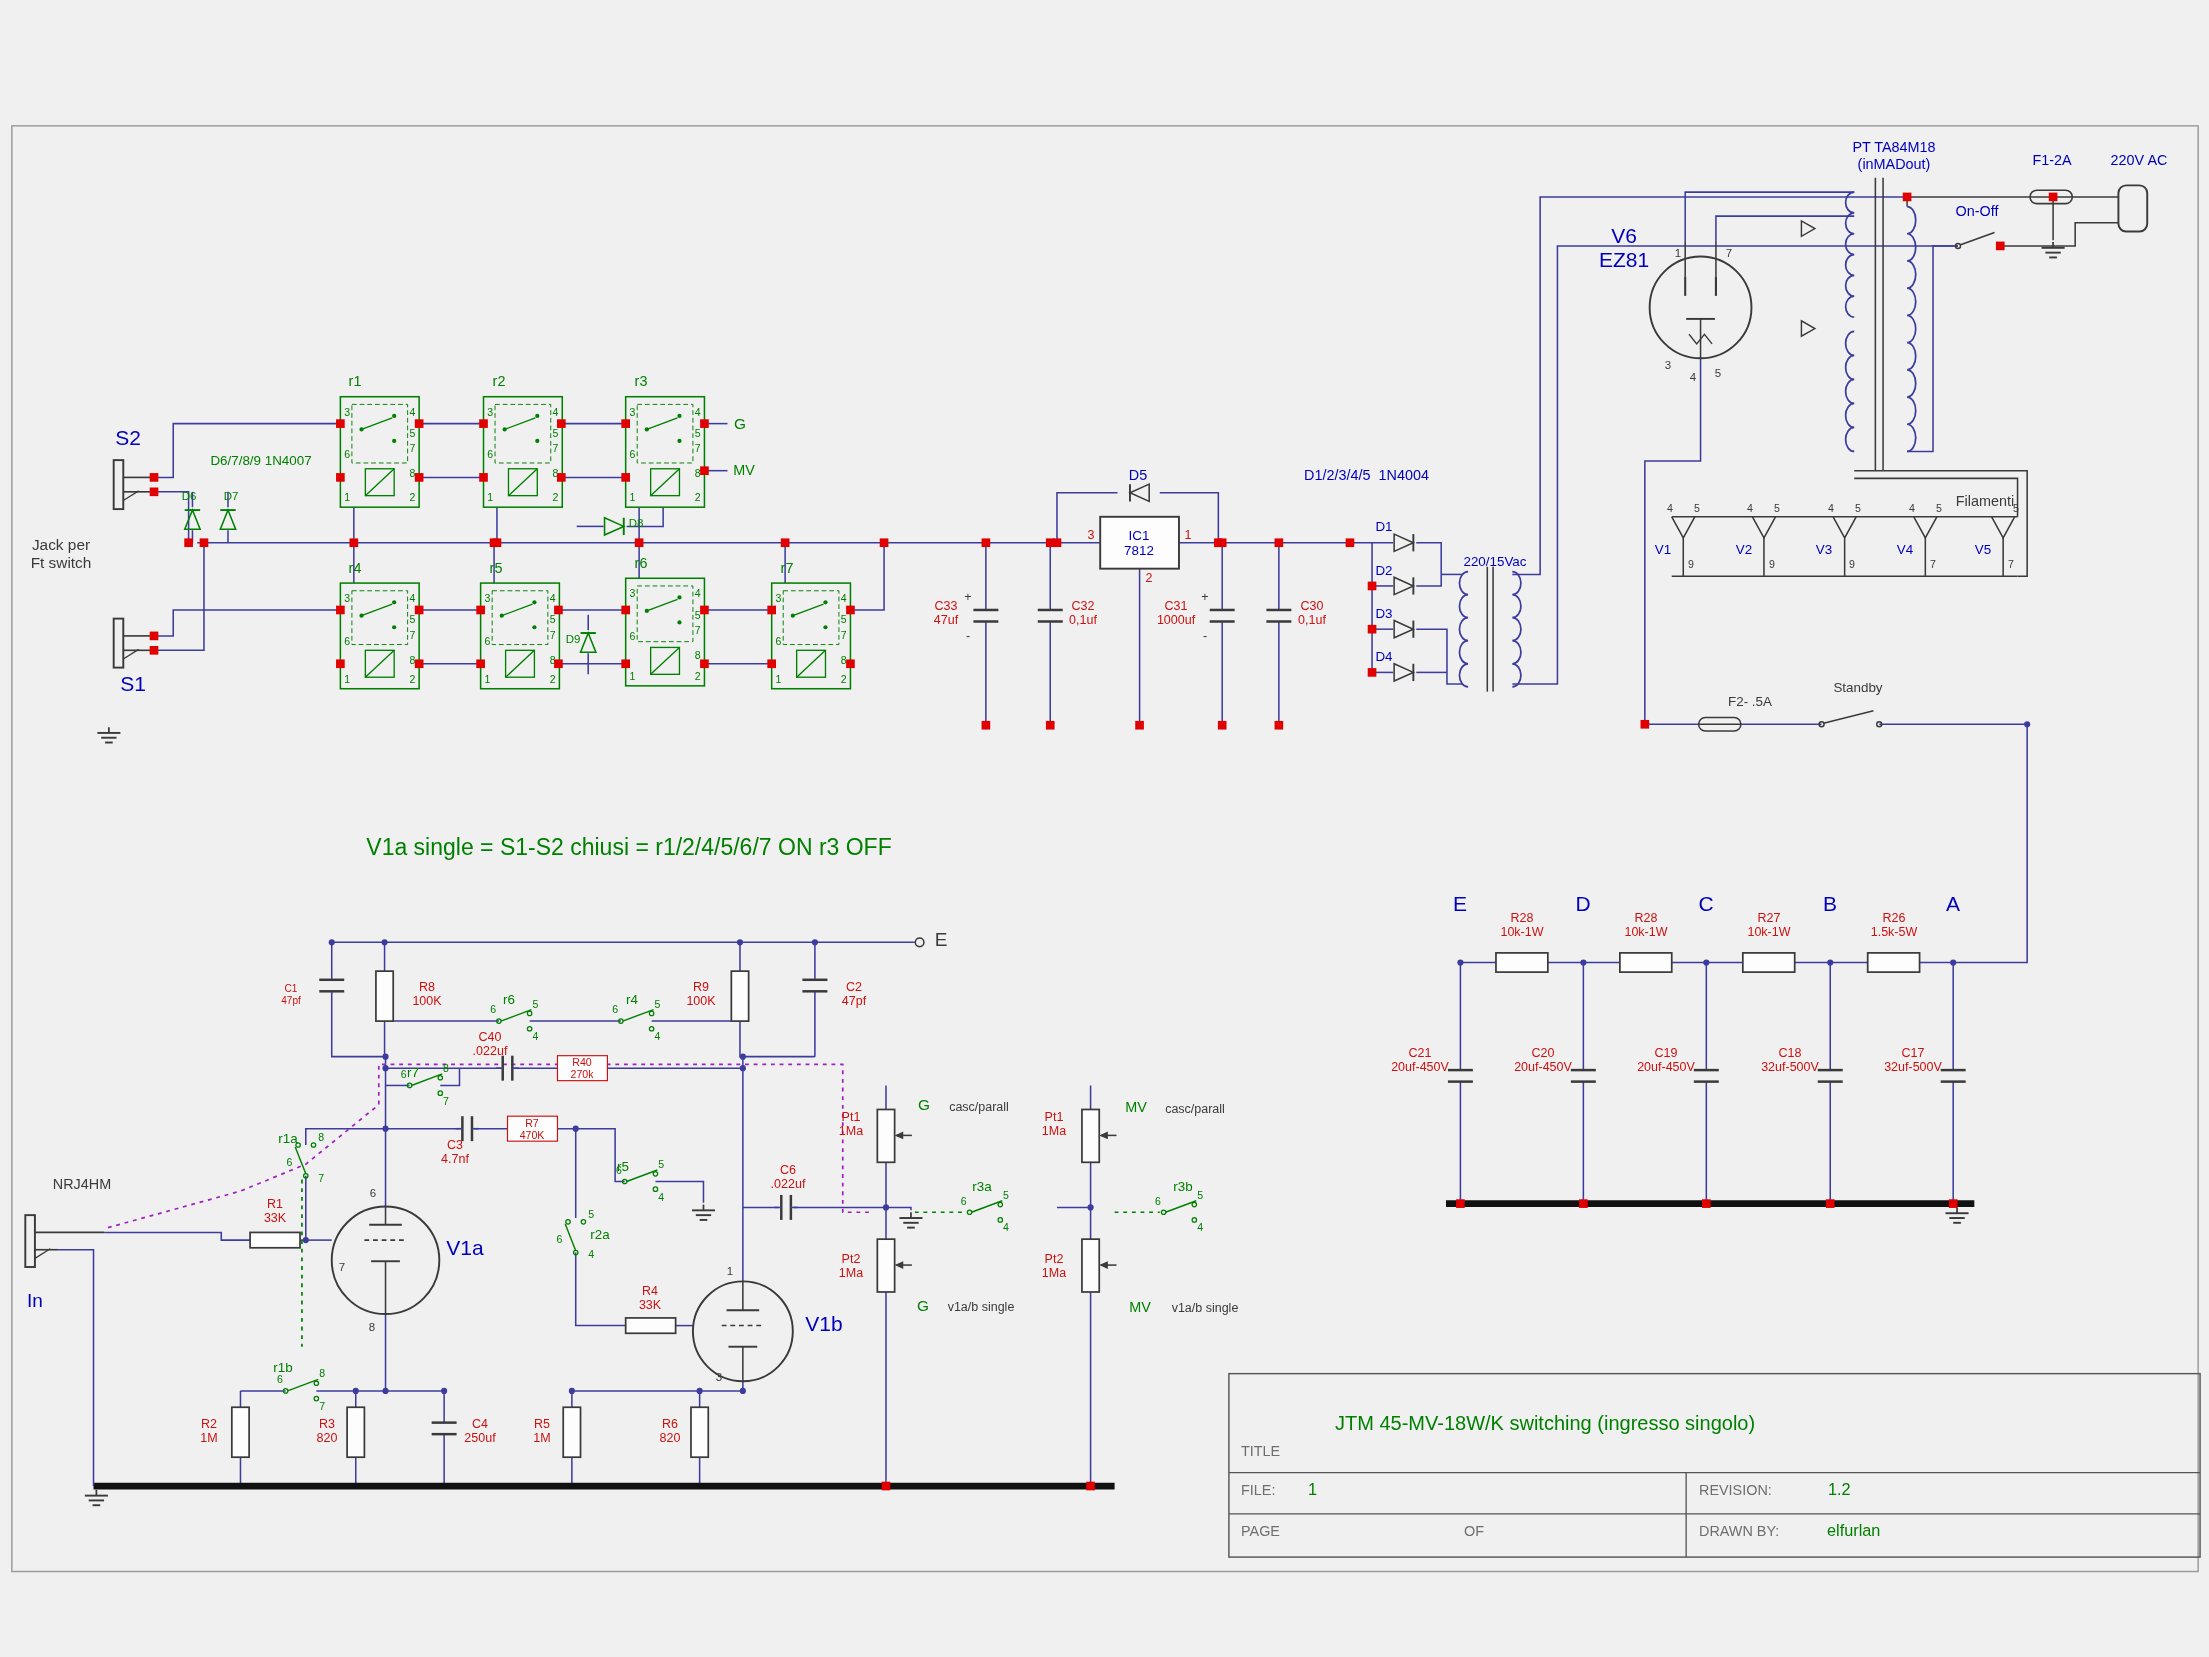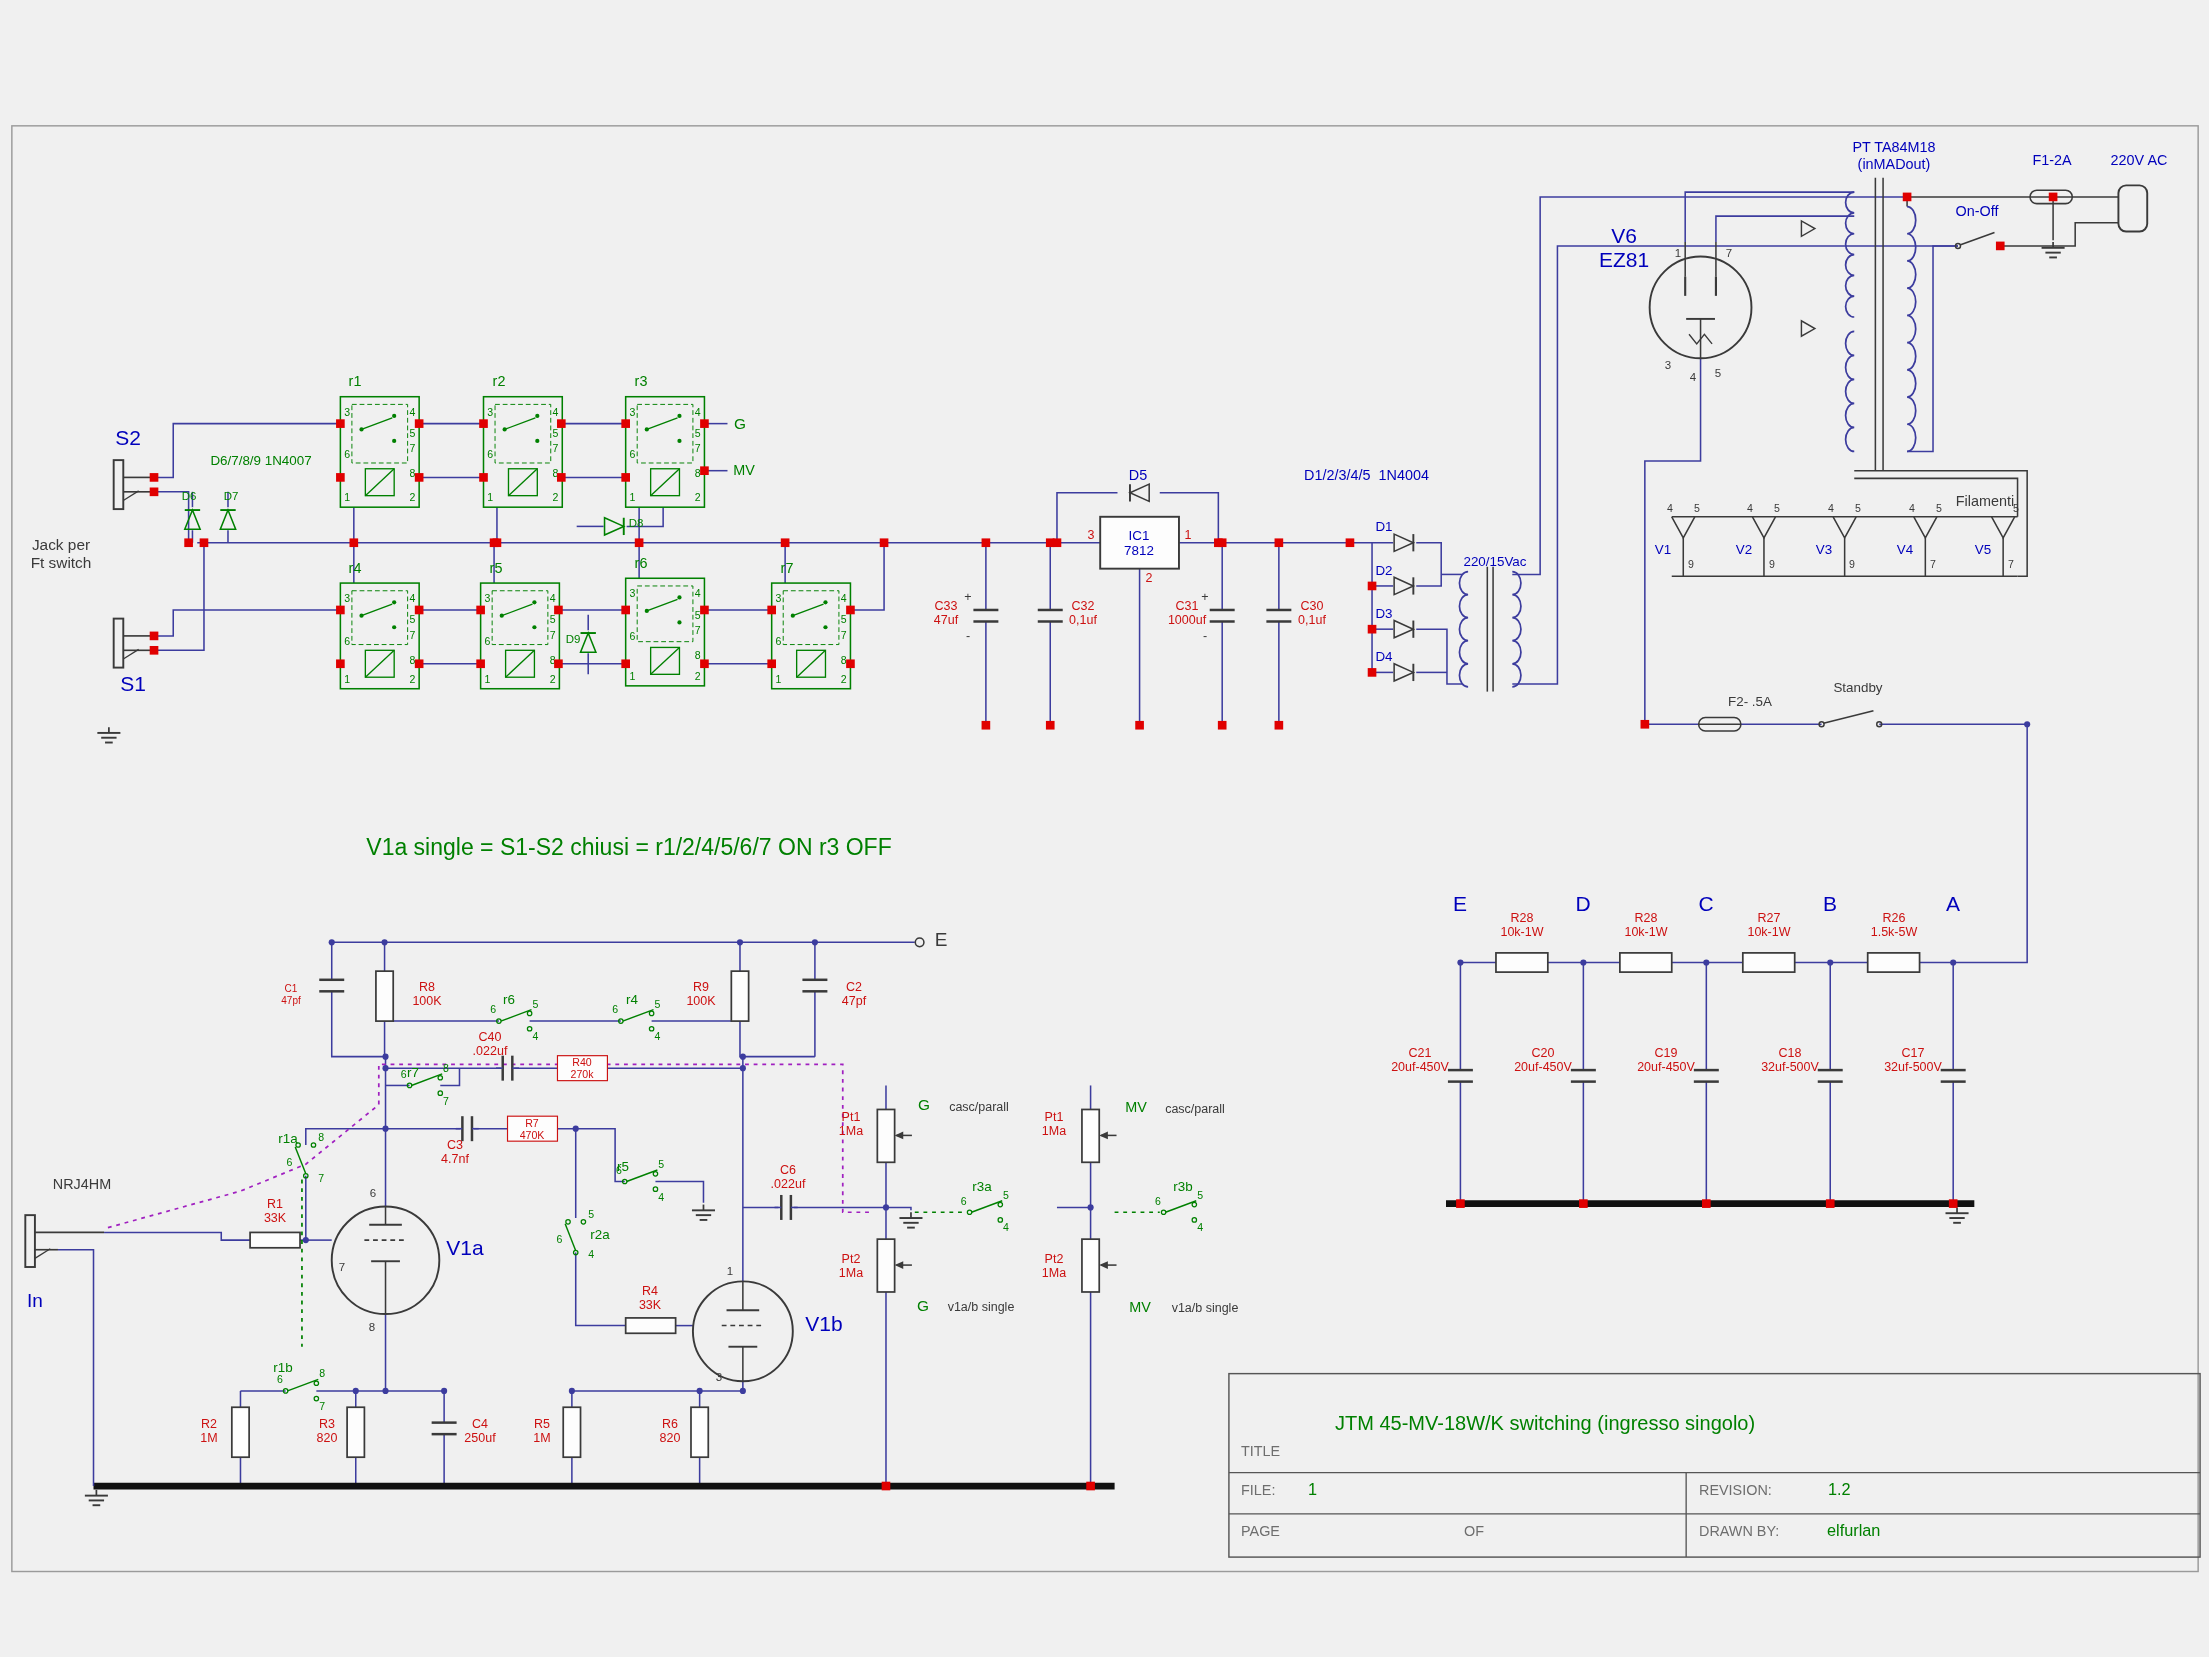--- a/index.html
+++ b/index.html
@@ -686,21 +686,21 @@
       <div class="lbl" style="left: 1091px; top: 535px; color: rgb(204, 17, 17); font-size: 12.5px;">3</div>
       <div class="lbl" style="left: 1188px; top: 535px; color: rgb(204, 17, 17); font-size: 12.5px;">1</div>
       <div class="lbl" style="left: 1149px; top: 578px; color: rgb(204, 17, 17); font-size: 12.5px;">2</div>
       <div class="lbl" style="left: 1361px; top: 475px; color: rgb(0, 0, 187); font-size: 14.4px; padding-left: 11px;">D1/2/3/4/5  1N4004</div>
       <div class="lbl" style="left: 946px; top: 613px; color: rgb(204, 17, 17); font-size: 12.5px;">C33
 47uf</div>
       <div class="lbl" style="left: 968px; top: 597px; color: rgb(58, 58, 58); font-size: 12.5px;">+</div>
       <div class="lbl" style="left: 968px; top: 636px; color: rgb(58, 58, 58); font-size: 12.5px;">-</div>
       <div class="lbl" style="left: 1083px; top: 613px; color: rgb(204, 17, 17); font-size: 12.5px;">C32
 0,1uf</div>
-      <div class="lbl" style="left: 1176px; top: 613px; color: rgb(204, 17, 17); font-size: 12.5px; margin-left: 11px;">C31
+      <div class="lbl" style="left: 1176px; top: 613px; color: rgb(204, 17, 17); font-size: 12.5px;">C31
 1000uf</div>
       <div class="lbl" style="left: 1205px; top: 597px; color: rgb(58, 58, 58); font-size: 12.5px;">+</div>
       <div class="lbl" style="left: 1205px; top: 636px; color: rgb(58, 58, 58); font-size: 12.5px;">-</div>
       <div class="lbl" style="left: 1312px; top: 613px; color: rgb(204, 17, 17); font-size: 12.5px;">C30
 0,1uf</div>
       <div class="lbl" style="left: 1384px; top: 527px; color: rgb(0, 0, 187); font-size: 13.4px;">D1</div>
       <div class="lbl" style="left: 1384px; top: 571px; color: rgb(0, 0, 187); font-size: 13.4px;">D2</div>
       <div class="lbl" style="left: 1384px; top: 614px; color: rgb(0, 0, 187); font-size: 13.4px;">D3</div>
       <div class="lbl" style="left: 1384px; top: 657px; color: rgb(0, 0, 187); font-size: 13.4px;">D4</div>
       <div class="lbl" style="left: 1495px; top: 562px; color: rgb(0, 0, 187); font-size: 13.4px;">220/15Vac</div>

